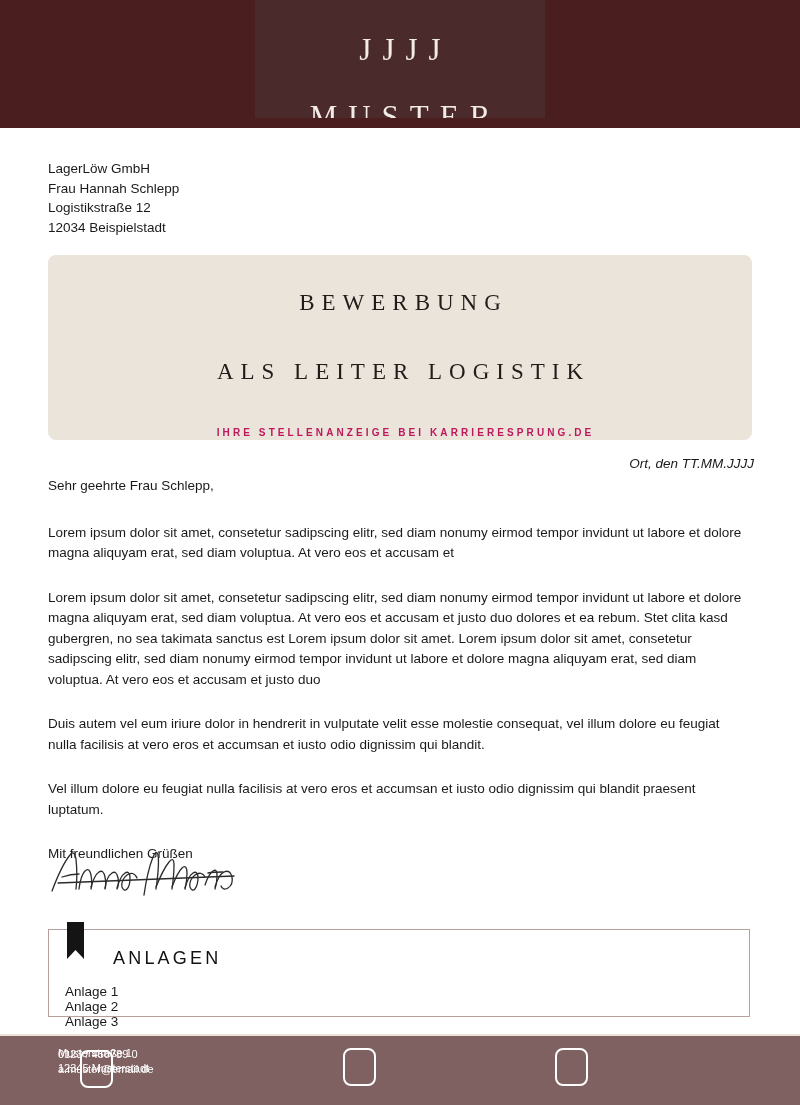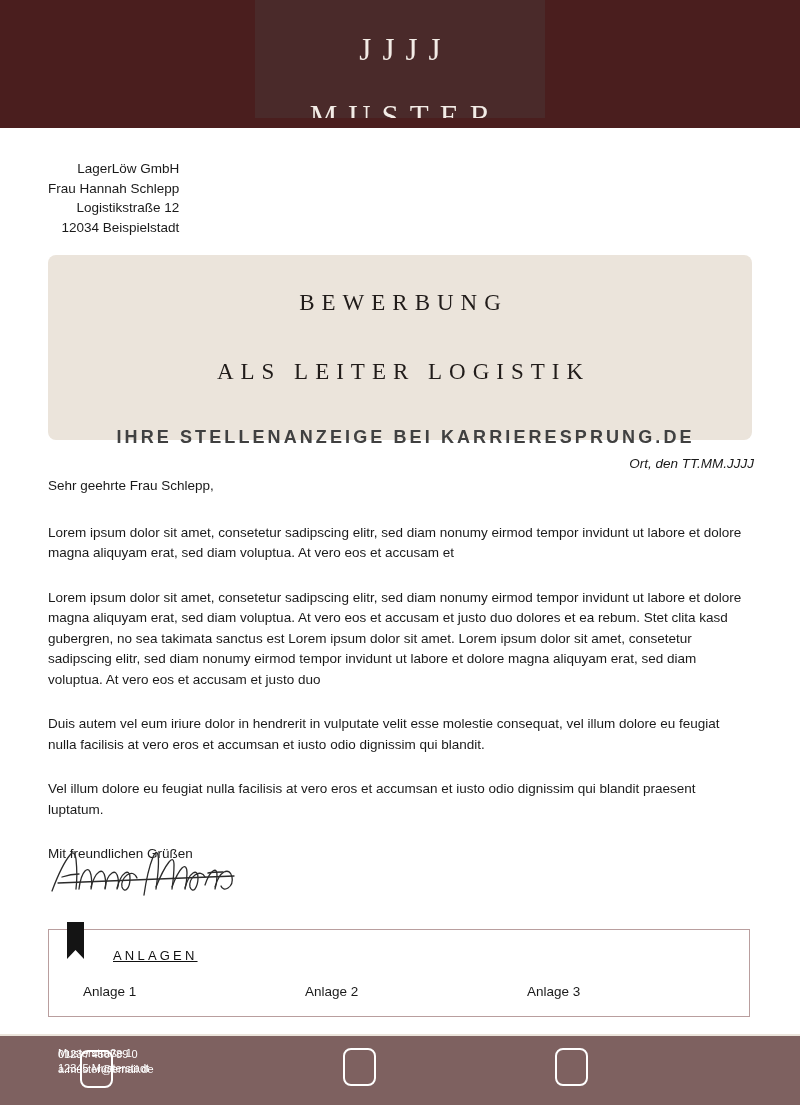--- a/index.html
+++ b/index.html
@@ -53,21 +53,20 @@
   }
 
   
   .address-block {
     position: absolute;
     left: 48px;
     top: 159px;
     font-size: 13.5px;
     line-height: 19.7px;
     color: #1a1a1a;
-    text-align: right;
   }
   .address-line { white-space: nowrap; }
 
   
   .title-banner {
     position: absolute;
     left: 48px;
     top: 255px;
     width: 704px;
     height: 185px;
@@ -89,24 +88,24 @@
     font-size: 23px;
     letter-spacing: 7px;
     text-indent: 7px;
     color: #211c1a;
     margin-top: 46px;
     line-height: 1;
   }
   .banner-source {
     font-family: "Liberation Sans", sans-serif;
     font-weight: bold;
-    font-size: 18px;
+    font-size: 10px;
     letter-spacing: 3.1px;
     text-indent: 3.1px;
-    color: #404040;
+    color: #be185d;
     margin-top: 45px;
     line-height: 1;
     padding-left: 8px;
   }
 
   
   .date-line {
     position: absolute;
     right: 46px;
     top: 456px;
@@ -153,31 +152,31 @@
     position: absolute;
     left: 18px;
     top: -8px;
     width: 17px;
     height: 37px;
   }
   .anlagen-label {
     position: absolute;
     left: 64px;
     top: 18px;
-    font-size: 13px;
+    font-size: 18px;
     letter-spacing: 3.2px;
     color: #111111;
-    text-decoration: underline;
   }
   .anlagen-items {
     position: absolute;
-    left: 34px;
+    left: 16px;
     top: 54px;
     width: 666px;
     display: flex;
+    flex-direction: column;
   }
   .anlagen-item {
     width: 33.33%;
     font-size: 13.5px;
     color: #1a1a1a;
   }
 
   
   .footer-bar {
     position: absolute;

